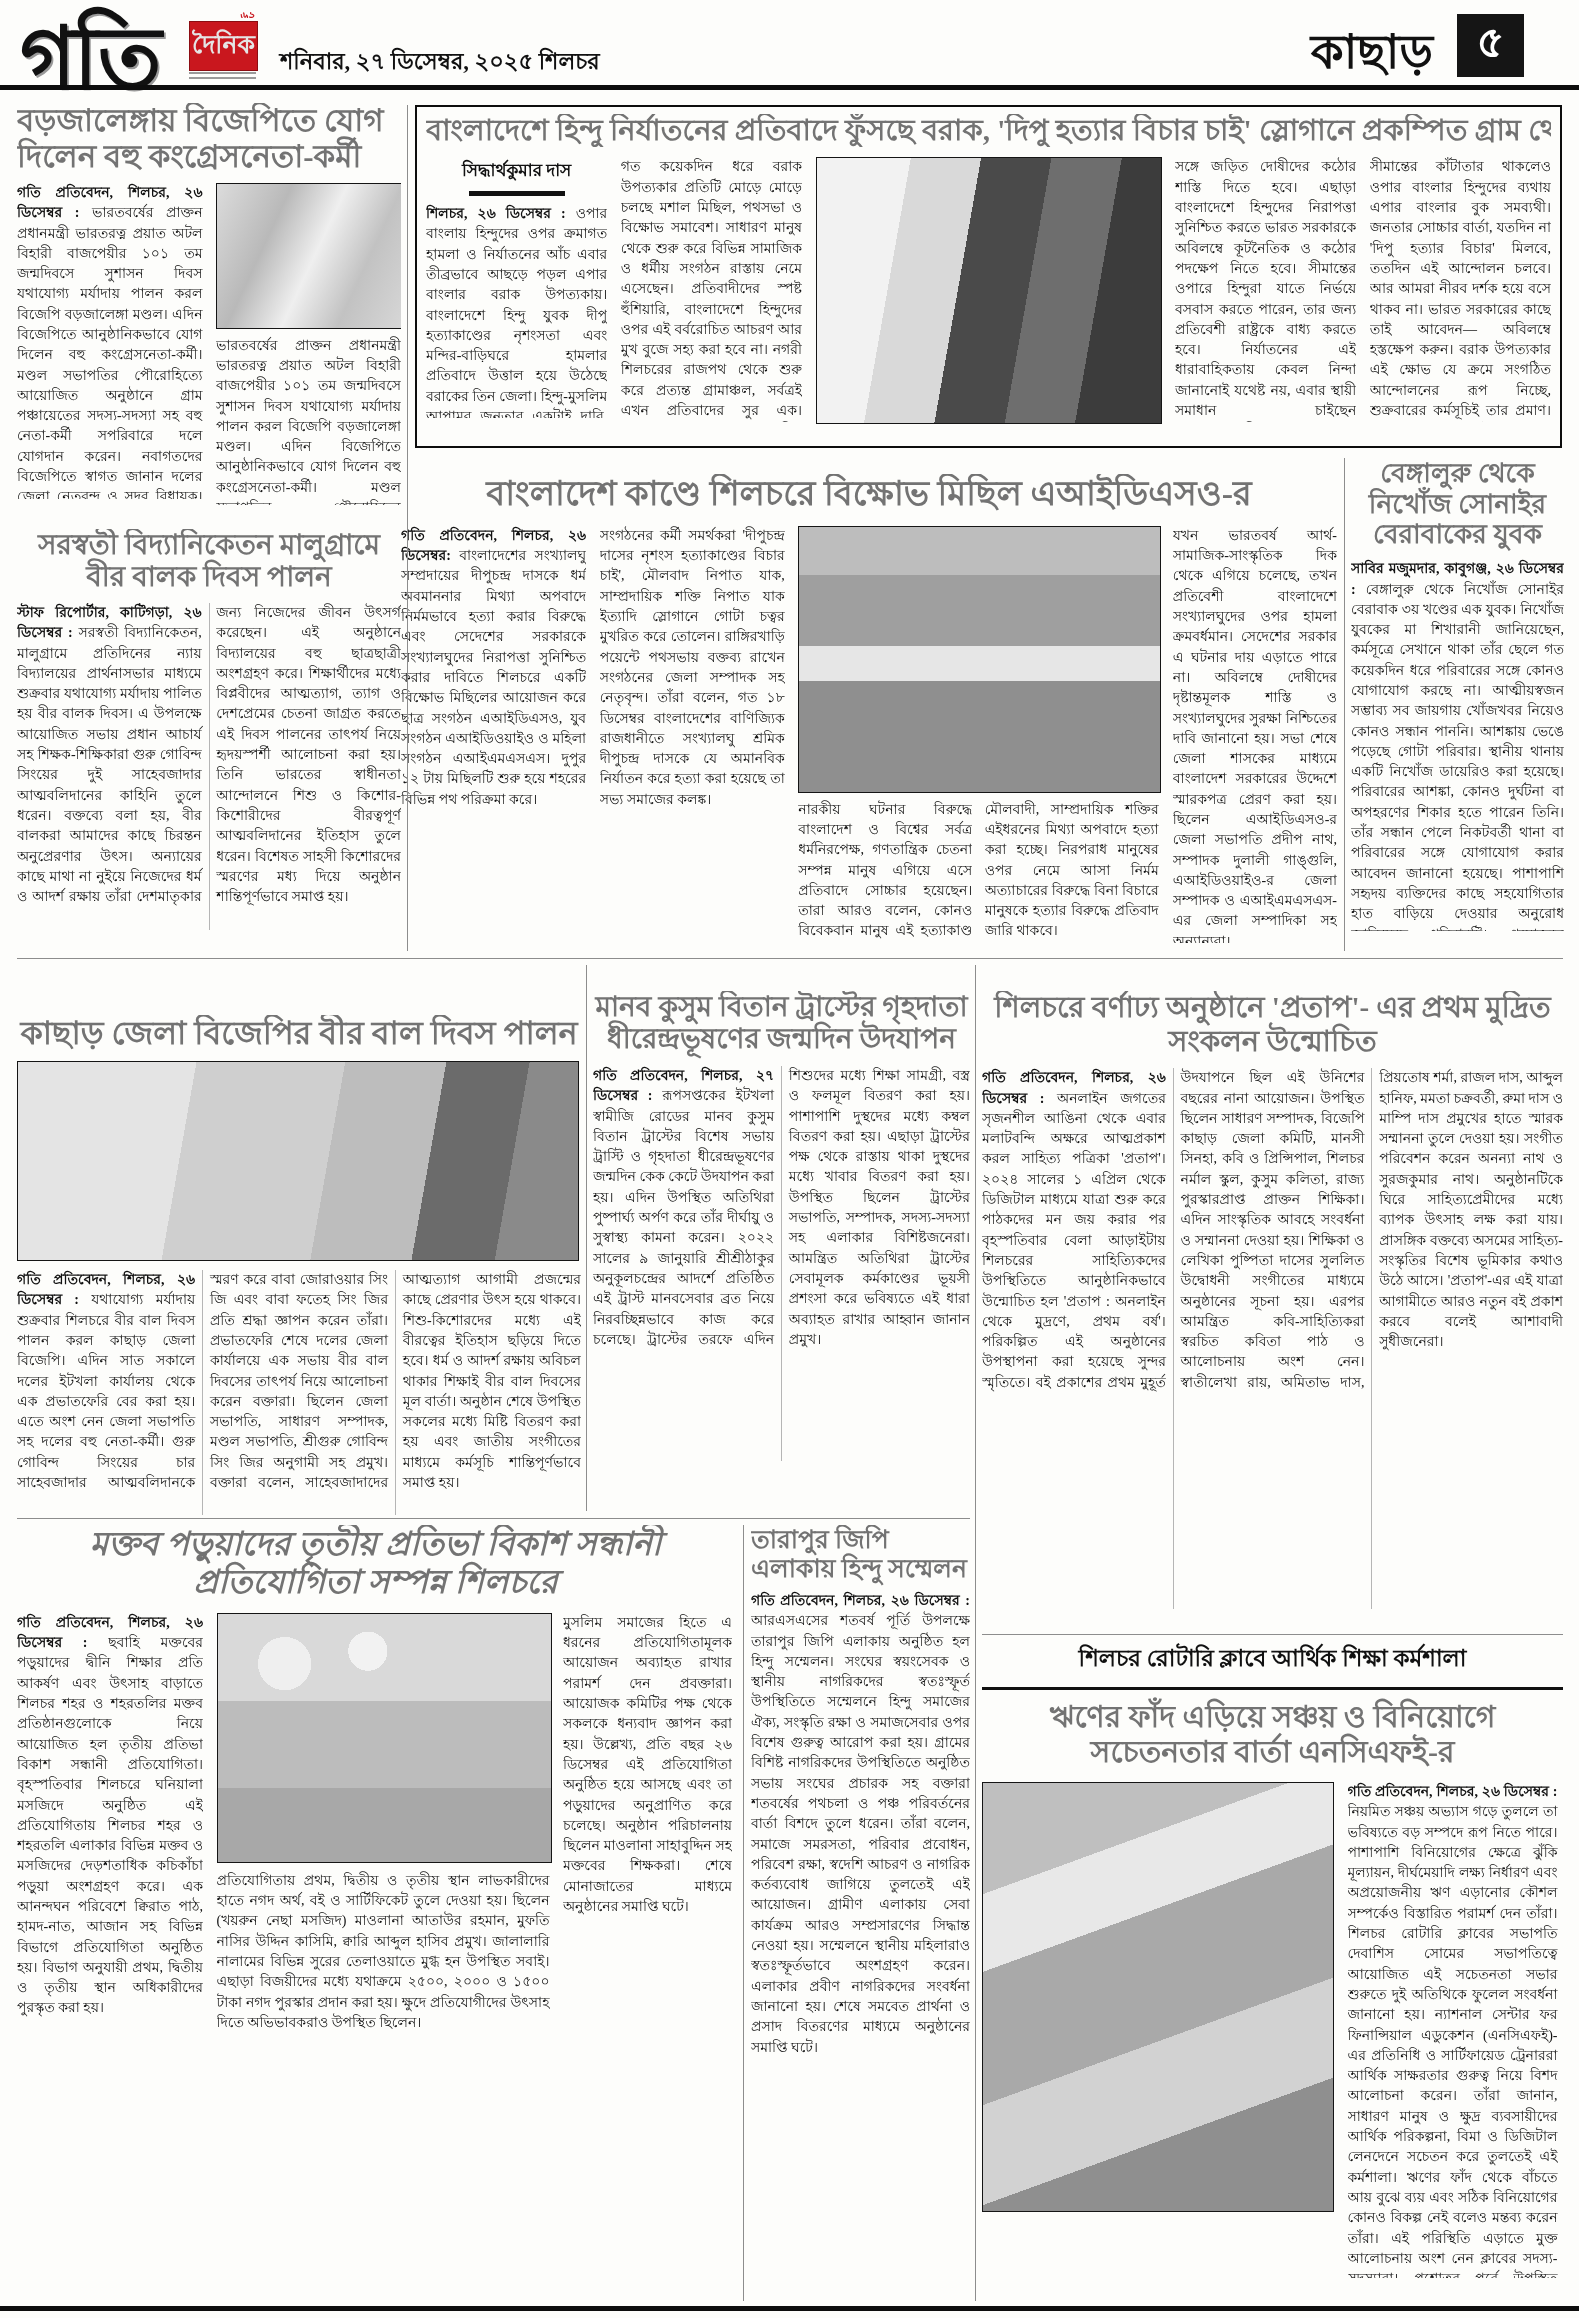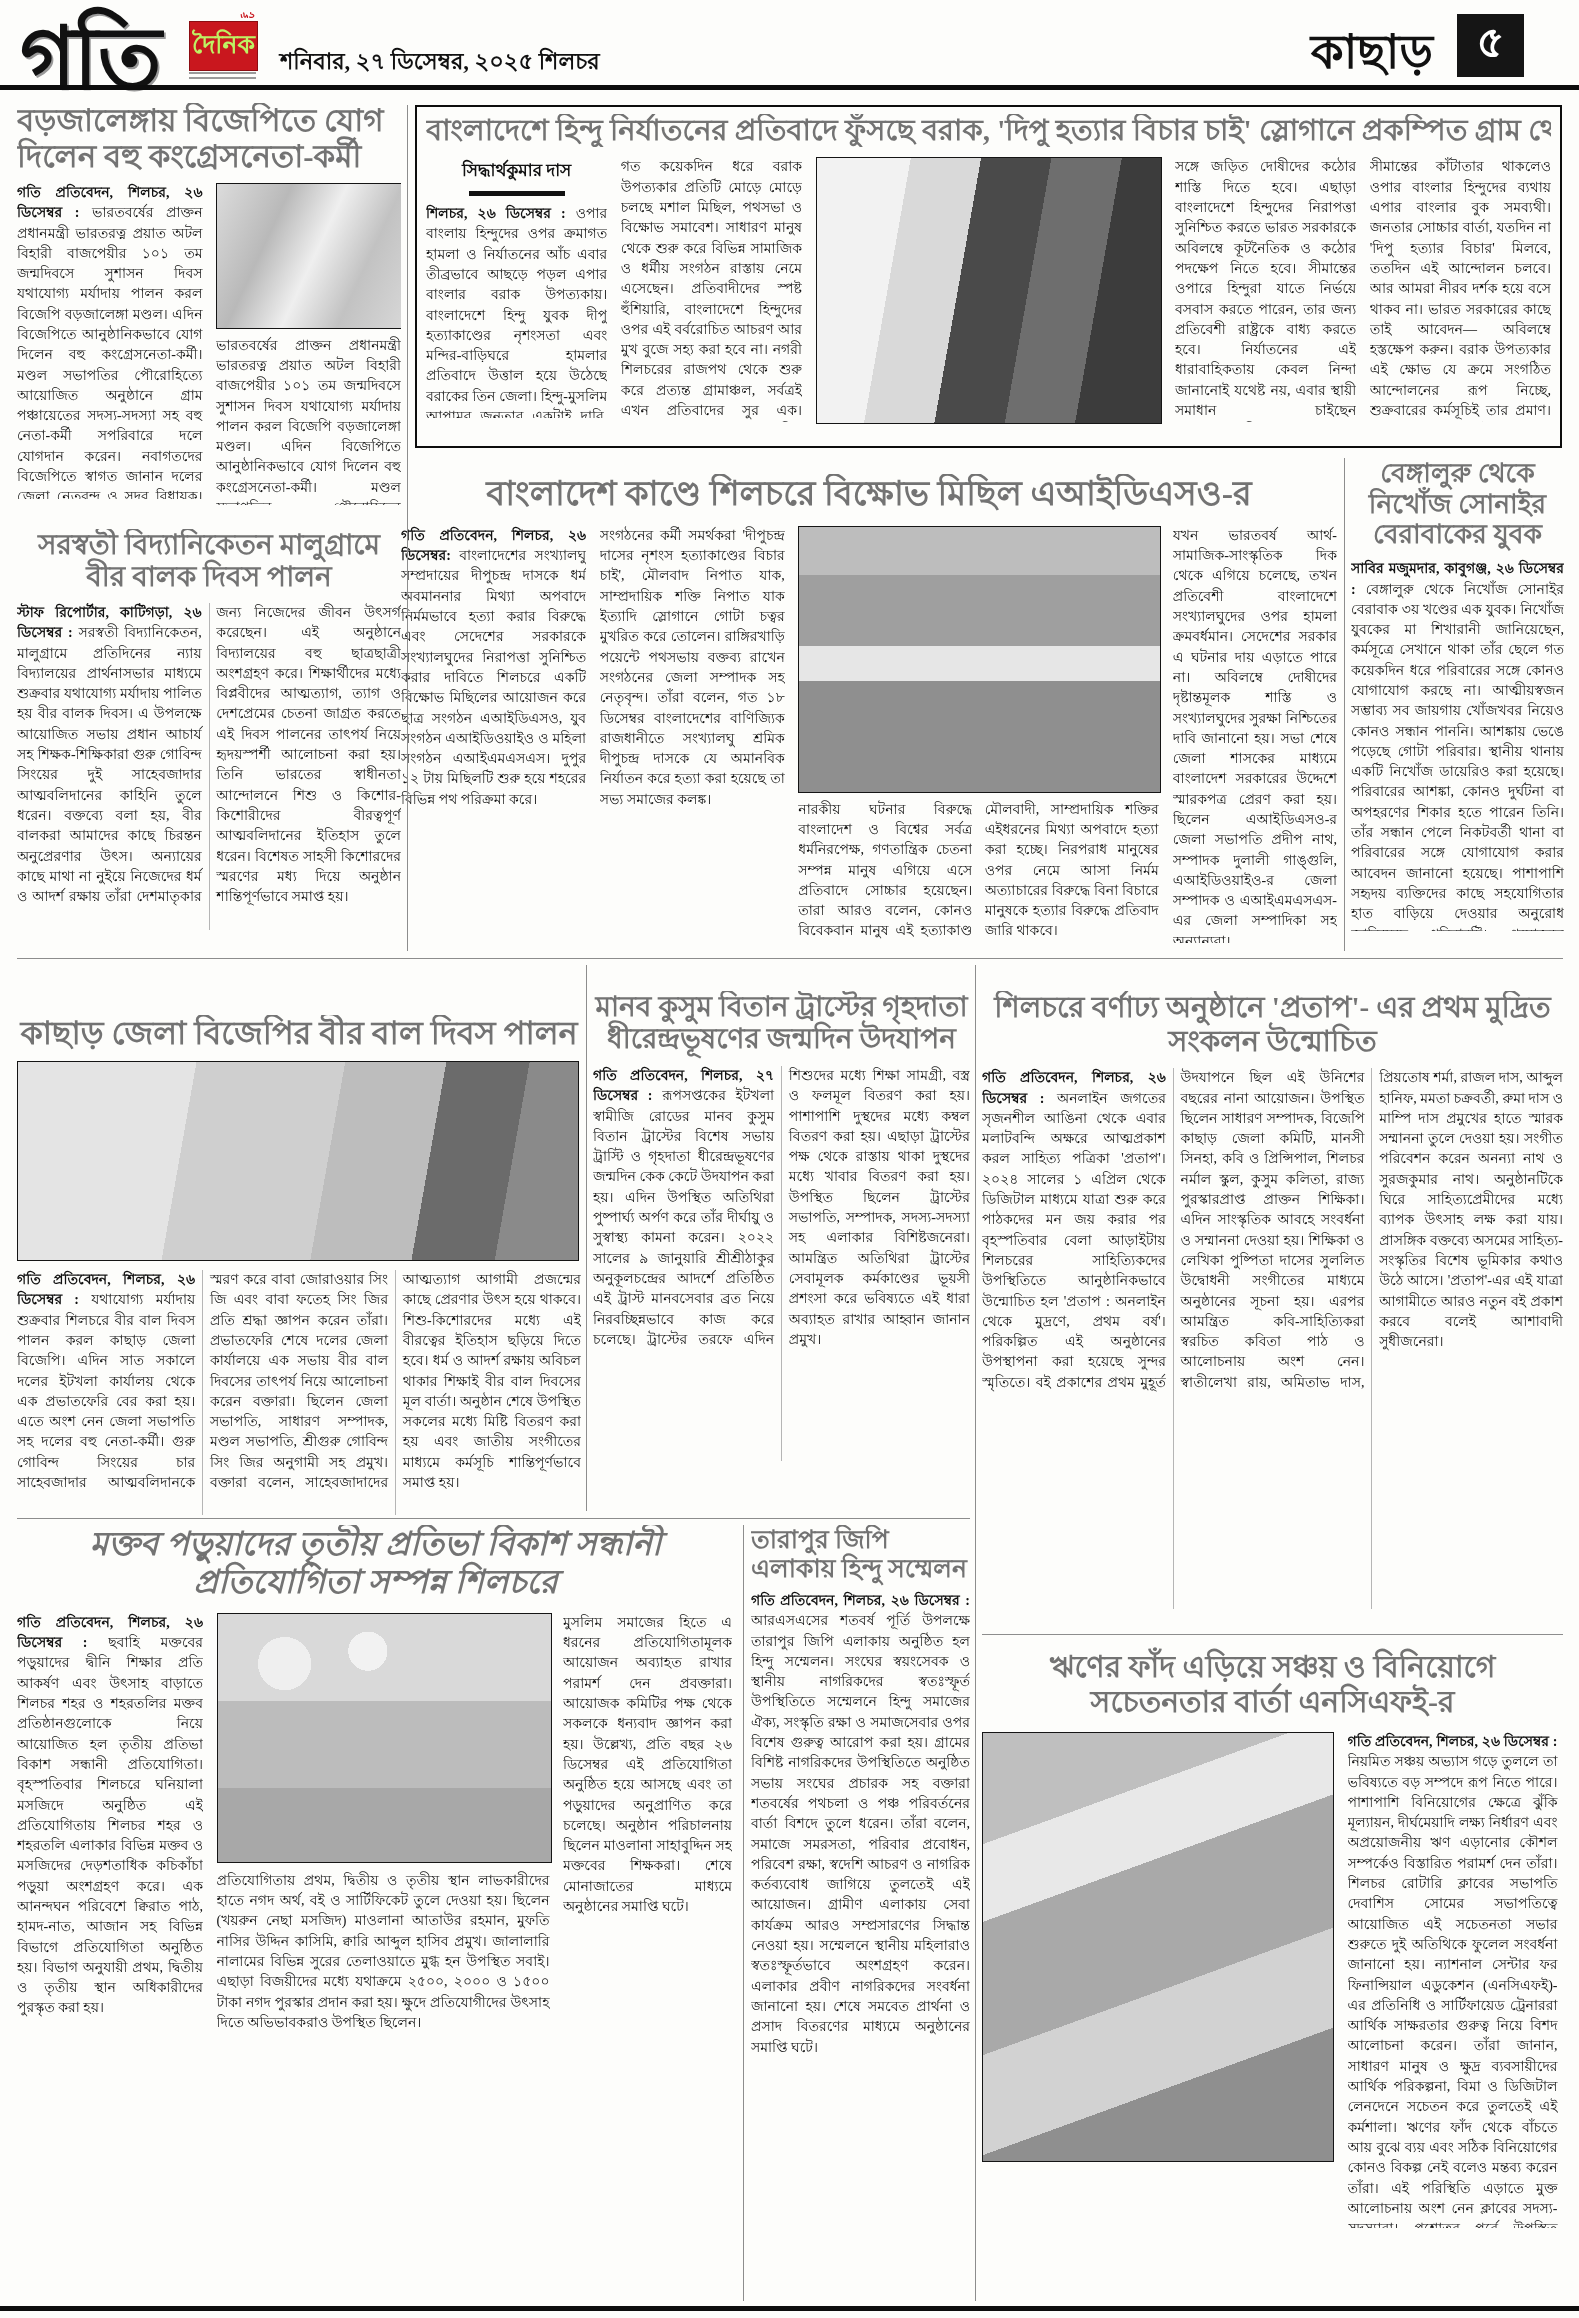--- a/index.html
+++ b/index.html
@@ -4,21 +4,21 @@
 <style>
   html,body{margin:0;padding:0;background:#e9e7e2;}
   .page{position:relative;width:1580px;height:2319px;background:#fdfdfb;margin:0 auto;
         font-family:"Liberation Serif",serif;color:#111;overflow:hidden;}
   
   .masthead{position:absolute;left:0;top:0;width:100%;height:85px;}
   .logo-main{position:absolute;left:20px;top:-8px;font-size:85px;font-weight:bold;
              letter-spacing:-2.3px;text-shadow:1.7px 1.7px 0 #999;}
   .logo-box{position:absolute;left:189px;top:21.4px;width:67px;height:48px;background:#c9171e;
             border:1.1px solid #8c0d12;display:flex;align-items:center;justify-content:center;}
-  .logo-box span{color:#bef264;font-size:25px;font-weight:bold;}
+  .logo-box span{color:#e5e5e5;font-size:25px;font-weight:bold;}
   .logo-badge{position:absolute;left:189px;top:6.8px;width:67px;height:11.3px;font-size:12px;
               color:#c9171e;font-weight:bold;text-align:right;overflow:hidden;}
   .logo-lines{position:absolute;left:189px;top:72px;width:67px;height:9px;
               background:repeating-linear-gradient(#9a9a9a 0 1.7px,transparent 1.7px 5px);}
   .dateline{position:absolute;left:280px;top:44px;font-size:22.5px;font-weight:bold;}
   .section-name{position:absolute;right:147px;top:16px;font-size:47px;font-weight:bold;}
   .page-num{position:absolute;right:56px;top:13.5px;width:67px;height:63px;background:#151515;
             color:#fff;display:flex;align-items:center;justify-content:center;font-size:43px;font-weight:bold;}
   .mast-rule{position:absolute;left:0;top:85px;width:100%;height:5px;background:#0d0d0d;}
   
@@ -236,20 +236,21 @@
 
   <div class="tarapur">
     <div class="hl">তারাপুর জিপি এলাকায় হিন্দু সম্মেলন</div>
     <div class="bodytext">
       <span class="byline">গতি প্রতিবেদন, শিলচর, ২৬ ডিসেম্বর :</span>
       <span>আরএসএসের শতবর্ষ পূর্তি উপলক্ষে তারাপুর জিপি এলাকায় অনুষ্ঠিত হল হিন্দু সম্মেলন। সংঘের স্বয়ংসেবক ও স্থানীয় নাগরিকদের স্বতঃস্ফূর্ত উপস্থিতিতে সম্মেলনে হিন্দু সমাজের ঐক্য, সংস্কৃতি রক্ষা ও সমাজসেবার ওপর বিশেষ গুরুত্ব আরোপ করা হয়। গ্রামের বিশিষ্ট নাগরিকদের উপস্থিতিতে অনুষ্ঠিত সভায় সংঘের প্রচারক সহ বক্তারা শতবর্ষের পথচলা ও পঞ্চ পরিবর্তনের বার্তা বিশদে তুলে ধরেন। তাঁরা বলেন, সমাজে সমরসতা, পরিবার প্রবোধন, পরিবেশ রক্ষা, স্বদেশি আচরণ ও নাগরিক কর্তব্যবোধ জাগিয়ে তুলতেই এই আয়োজন। গ্রামীণ এলাকায় সেবা কার্যক্রম আরও সম্প্রসারণের সিদ্ধান্ত নেওয়া হয়। সম্মেলনে স্থানীয় মহিলারাও স্বতঃস্ফূর্তভাবে অংশগ্রহণ করেন। এলাকার প্রবীণ নাগরিকদের সংবর্ধনা জানানো হয়। শেষে সমবেত প্রার্থনা ও প্রসাদ বিতরণের মাধ্যমে অনুষ্ঠানের সমাপ্তি ঘটে।</span>
     </div>
   </div>
 
   <div class="rotary">
+    <div class="kicker">শিলচর রোটারি ক্লাবে আর্থিক শিক্ষা কর্মশালা</div>
     <div class="hl center">ঋণের ফাঁদ এড়িয়ে সঞ্চয় ও বিনিয়োগে সচেতনতার বার্তা এনসিএফই-র</div>
     <div class="rotary-row">
       <div class="photo photo-rotary"></div>
       <div class="rotary-col bodytext">
         <span class="byline">গতি প্রতিবেদন, শিলচর, ২৬ ডিসেম্বর :</span>
         <span>নিয়মিত সঞ্চয় অভ্যাস গড়ে তুললে তা ভবিষ্যতে বড় সম্পদে রূপ নিতে পারে। পাশাপাশি বিনিয়োগের ক্ষেত্রে ঝুঁকি মূল্যায়ন, দীর্ঘমেয়াদি লক্ষ্য নির্ধারণ এবং অপ্রয়োজনীয় ঋণ এড়ানোর কৌশল সম্পর্কেও বিস্তারিত পরামর্শ দেন তাঁরা। শিলচর রোটারি ক্লাবের সভাপতি দেবাশিস সোমের সভাপতিত্বে আয়োজিত এই সচেতনতা সভার শুরুতে দুই অতিথিকে ফুলেল সংবর্ধনা জানানো হয়। ন্যাশনাল সেন্টার ফর ফিনান্সিয়াল এডুকেশন (এনসিএফই)-এর প্রতিনিধি ও সার্টিফায়েড ট্রেনাররা আর্থিক সাক্ষরতার গুরুত্ব নিয়ে বিশদ আলোচনা করেন। তাঁরা জানান, সাধারণ মানুষ ও ক্ষুদ্র ব্যবসায়ীদের আর্থিক পরিকল্পনা, বিমা ও ডিজিটাল লেনদেনে সচেতন করে তুলতেই এই কর্মশালা। ঋণের ফাঁদ থেকে বাঁচতে আয় বুঝে ব্যয় এবং সঠিক বিনিয়োগের কোনও বিকল্প নেই বলেও মন্তব্য করেন তাঁরা। এই পরিস্থিতি এড়াতে মুক্ত আলোচনায় অংশ নেন ক্লাবের সদস্য-সদস্যারা। প্রশ্নোত্তর পর্বে উপস্থিত সকলের নানা জিজ্ঞাসার উত্তর দেন প্রশিক্ষকরা। ধন্যবাদসূচক বক্তব্যের মাধ্যমে কর্মশালার সমাপ্তি ঘটে।</span>
       </div>
     </div>
   </div>
 

